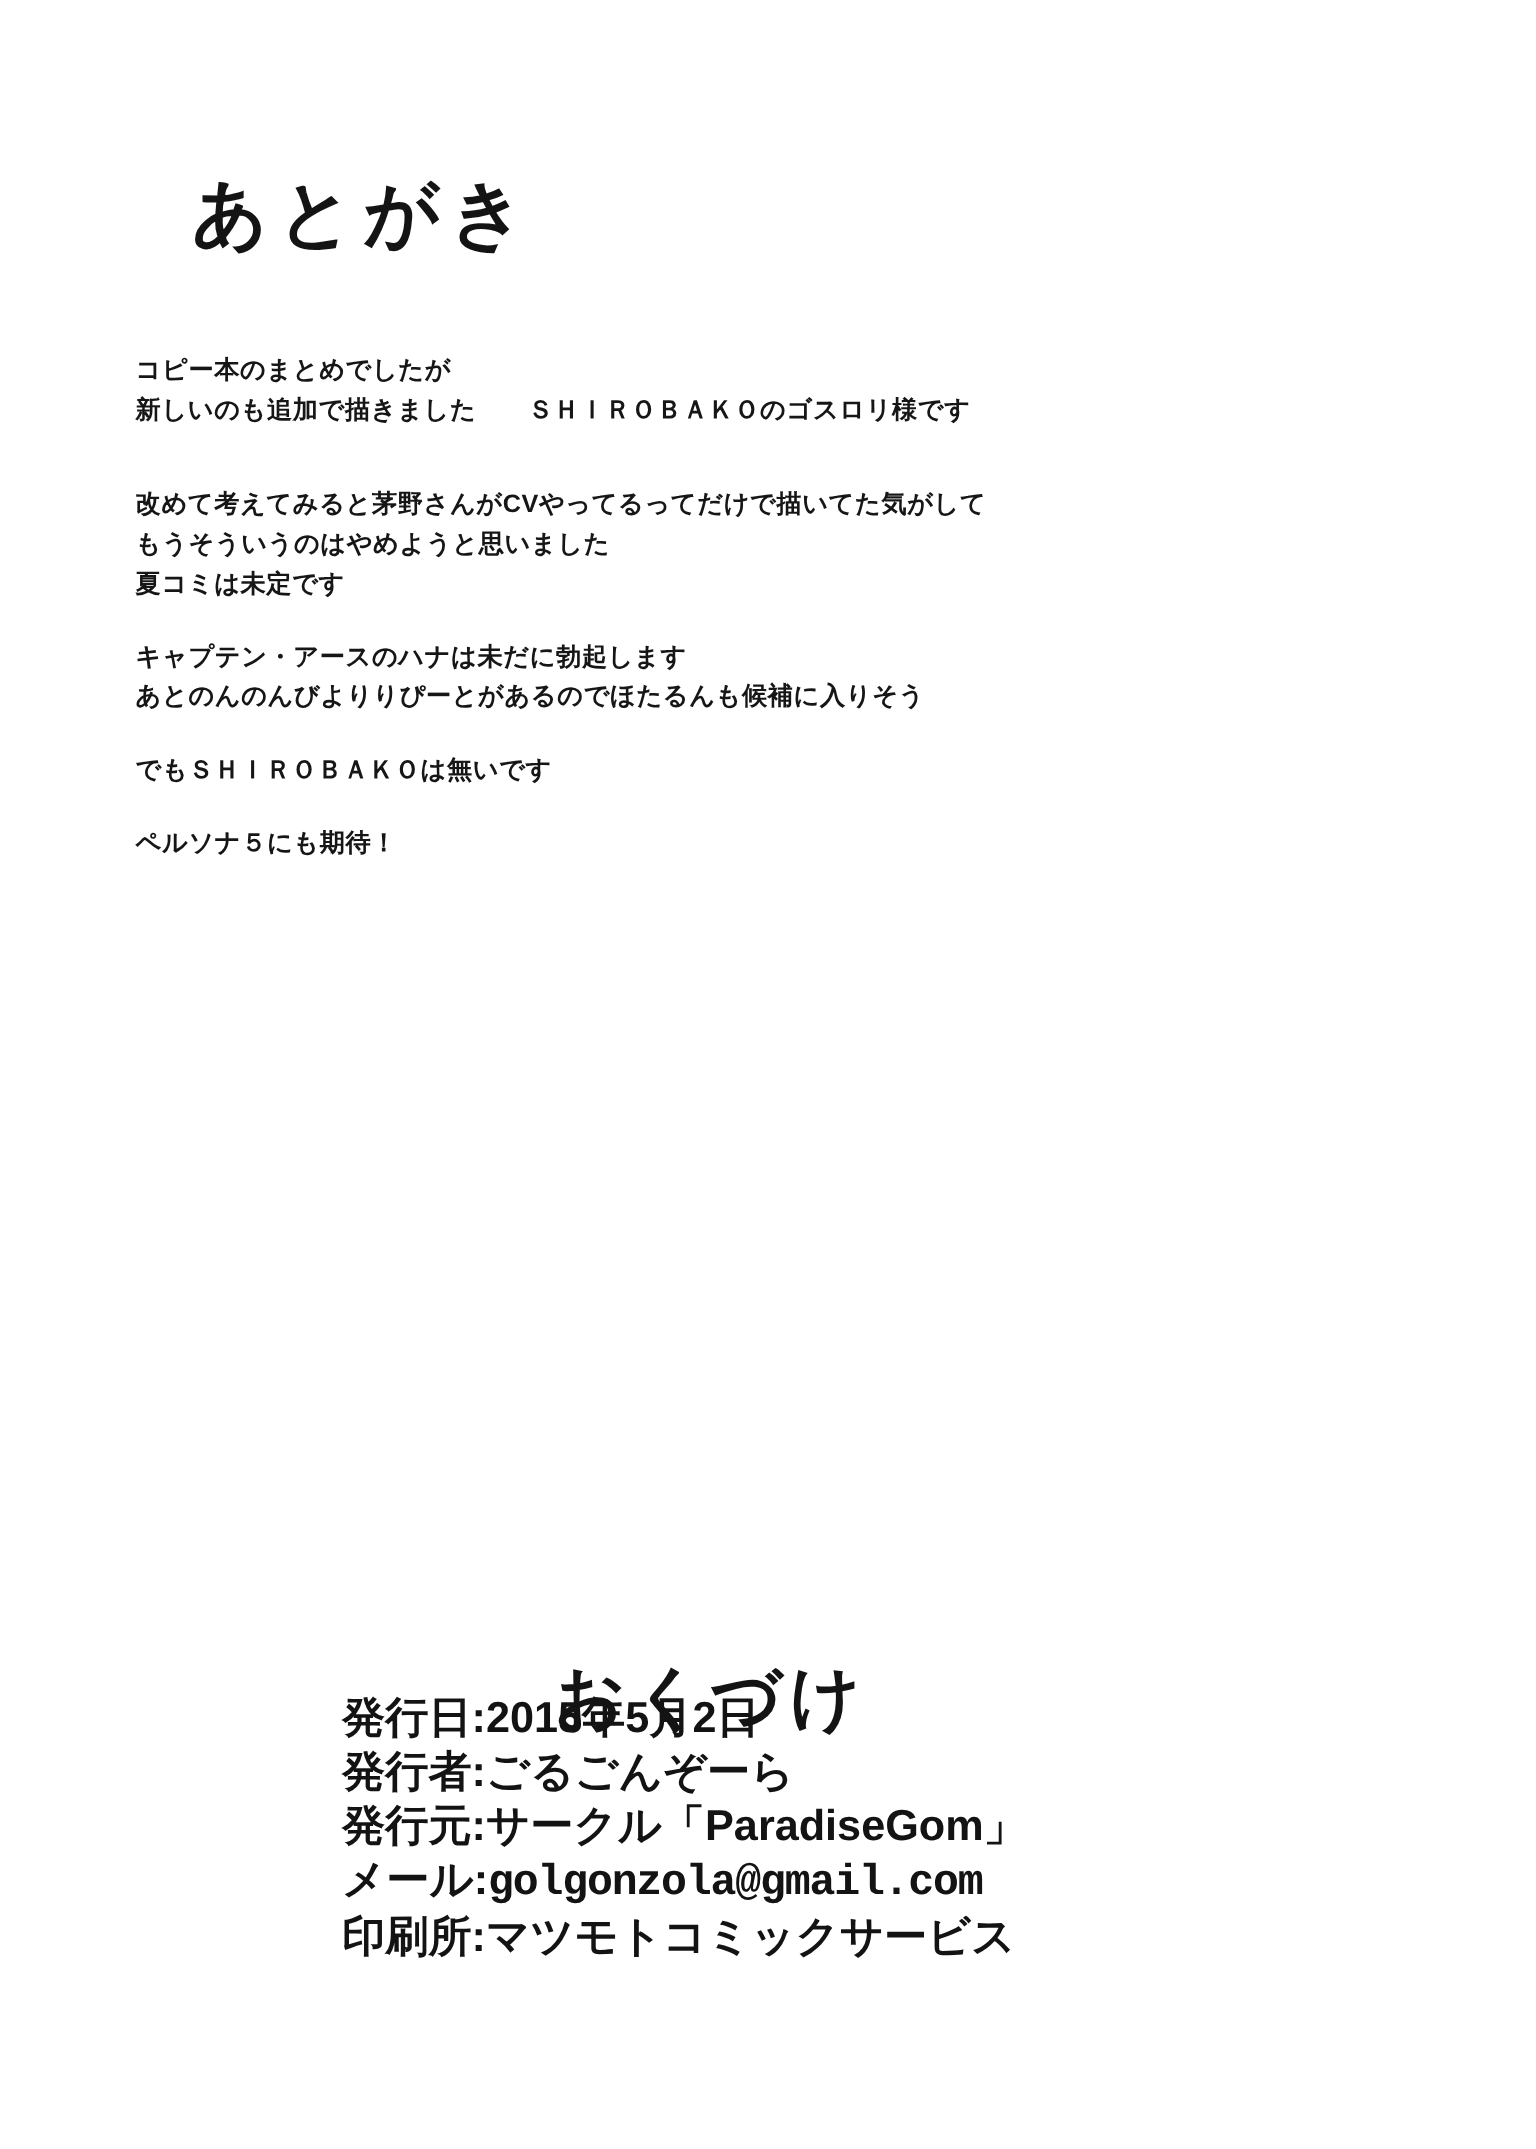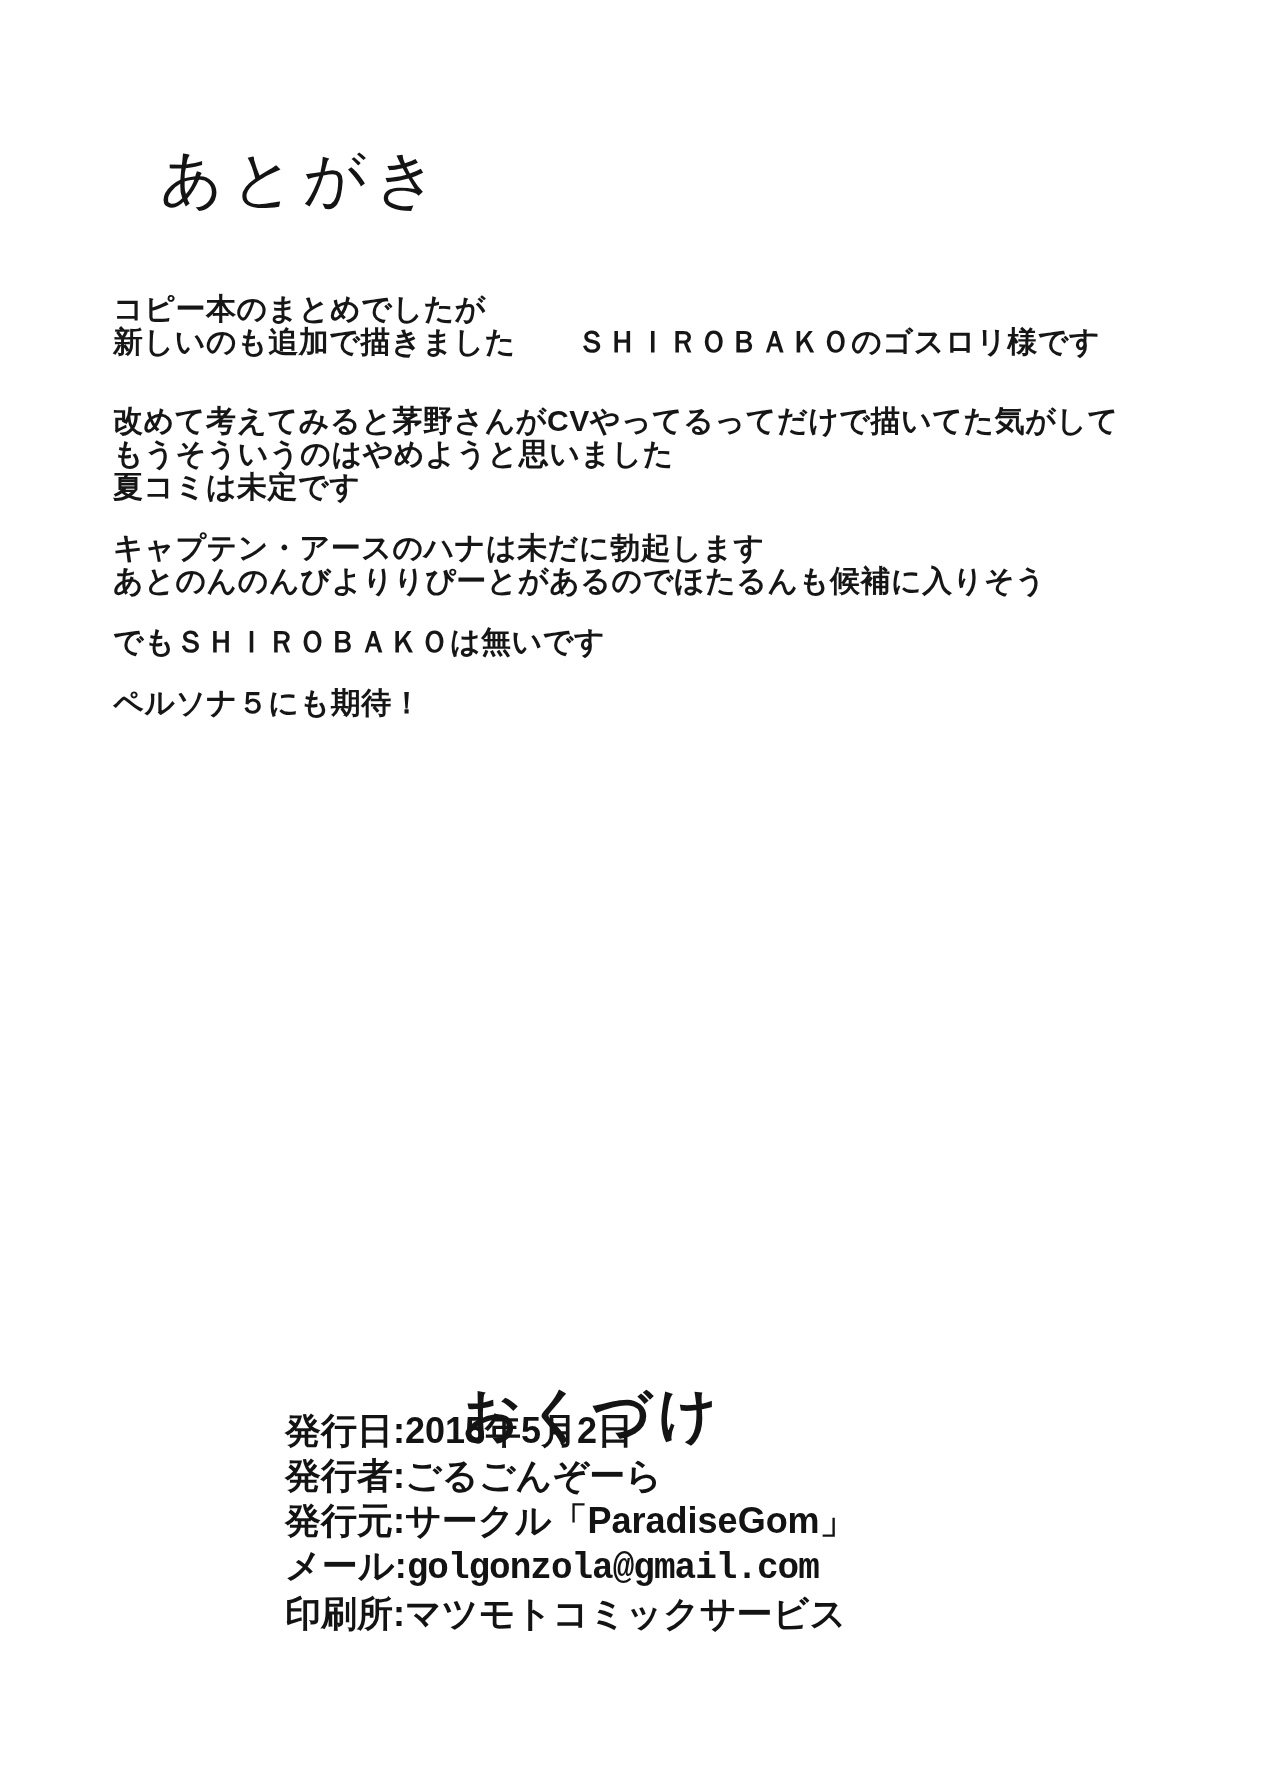--- a/index.html
+++ b/index.html
@@ -17,34 +17,34 @@
     overflow: hidden;
     font-family: "Liberation Sans", sans-serif;
   }
   
   .afterword-title {
     position: absolute;
     left: 160px;
     top: 148px;
     margin: 0;
     font-family: "Liberation Serif", "DejaVu Serif", serif;
-    font-weight: normal;
+    font-weight: bold;
     font-size: 62px;
     letter-spacing: 8px;
     line-height: 1;
     color: #141414;
     text-align: center;
   }
   
   .afterword-body {
     position: absolute;
     left: 113px;
     top: 292px;
     width: 1060px;
-    font-size: 30px;
+    font-size: 21px;
     font-weight: 600;
     line-height: 33px;
     letter-spacing: 0.5px;
     color: #161616;
   }
   .afterword-body p {
     margin: 0 0 28px 0;
   }
   .afterword-body p.gap-lg {
     margin-bottom: 46px;

